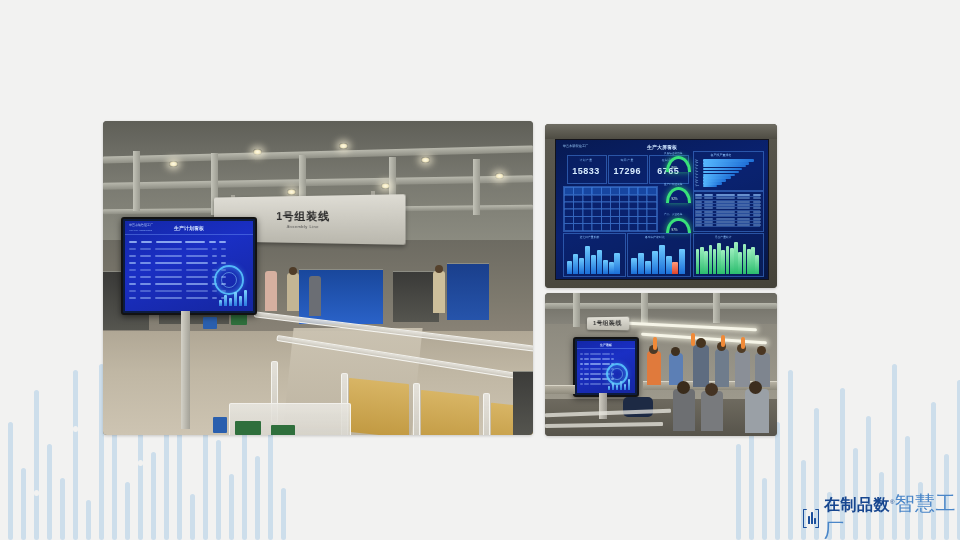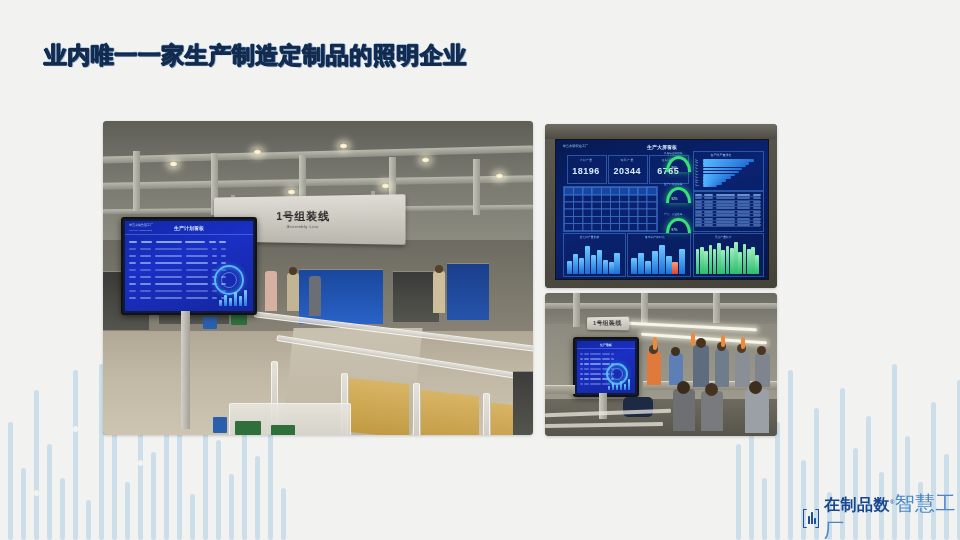--- a/index.html
+++ b/index.html
@@ -336,21 +336,20 @@
       <div class="bar" style="left: 136px; height: 124px; background: rgb(205, 222, 235);"></div>
       <div class="bar" style="left: 149px; height: 68px; background: rgb(205, 222, 235);"></div>
       <div class="bar" style="left: 162px; height: 176px; background: rgb(205, 222, 235);"></div>
       <div class="bar" style="left: 175px; height: 104px; background: rgb(205, 222, 235);"></div>
       <div class="bar" style="left: 188px; height: 58px; background: rgb(205, 222, 235);"></div>
       <div class="bar" style="left: 201px; height: 138px; background: rgb(205, 222, 235);"></div>
       <div class="bar" style="left: 214px; height: 86px; background: rgb(205, 222, 235);"></div>
       <div class="bar" style="left: 227px; height: 160px; background: rgb(205, 222, 235);"></div>
     </div>
 
-  <div class="title">业内唯一一家生产制造定制品的照明企业</div>
 
   <div class="photo photo-main">
     <div class="ph-inner">
       <div class="mf-ceiling"></div>
       <div class="mf-mid"></div>
       <div class="mf-floor"></div>
       <div class="mf-aisle"></div>
 
       <div class="mf-beam" style="left:0;top:30px;width:100%;transform:rotate(-1.5deg);"></div>
       <div class="mf-beam" style="left:0;top:58px;width:100%;transform:rotate(-1deg);"></div>
@@ -516,24 +515,24 @@
     <div class="ph-inner tr-bezel">
       <div class="tr-wallbeam"></div>
       <div class="tr-screen">
 
         <div class="d-title" style="left:3%;top:3%;font-size:3.2px;color:#9fd0ff;">华普永明智慧工厂</div>
         <div class="d-title" style="left:50%;transform:translateX(-50%);top:3%;font-size:5px;font-weight:bold;color:#cfe6ff;">生产大屏看板</div>
 
         <div id="tr-kpis">
             <div class="d-panel" style="left: 5%; top: 11%; width: 18%; height: 19%;"></div>
             <div class="d-kpi d-kpi-label" style="left: 5%; top: 13%; width: 18%; font-size: 2.8px;">计划产量</div>
-            <div class="d-kpi" style="left: 5%; top: 19%; width: 18%; font-size: 9px;">18196</div>
+            <div class="d-kpi" style="left: 5%; top: 19%; width: 18%; font-size: 9px;">15833</div>
             <div class="d-panel" style="left: 24.5%; top: 11%; width: 18%; height: 19%;"></div>
             <div class="d-kpi d-kpi-label" style="left: 24.5%; top: 13%; width: 18%; font-size: 2.8px;">实际产量</div>
-            <div class="d-kpi" style="left: 24.5%; top: 19%; width: 18%; font-size: 9px;">20344</div>
+            <div class="d-kpi" style="left: 24.5%; top: 19%; width: 18%; font-size: 9px;">17296</div>
             <div class="d-panel" style="left: 44%; top: 11%; width: 18%; height: 19%;"></div>
             <div class="d-kpi d-kpi-label" style="left: 44%; top: 13%; width: 18%; font-size: 2.8px;">在制品数</div>
             <div class="d-kpi" style="left: 44%; top: 19%; width: 18%; font-size: 9px;">6765</div>
           </div>
 
         <div id="tr-gauges">
             <div class="d-title" style="left: 51%; top: calc(8%); font-size: 2.6px;">设备综合利用率</div>
             <div class="d-gauge" style="left: 52%; top: 12%; width: 9%; height: 9%; border-color: rgb(57, 224, 122);"></div>
             <div class="d-title" style="left: 54.5%; top: calc(19%); font-size: 3px; color: rgb(216, 255, 232);">86%</div>
             <div class="d-title" style="left: 51%; top: calc(30%); font-size: 2.6px;">生产计划达成率</div>

